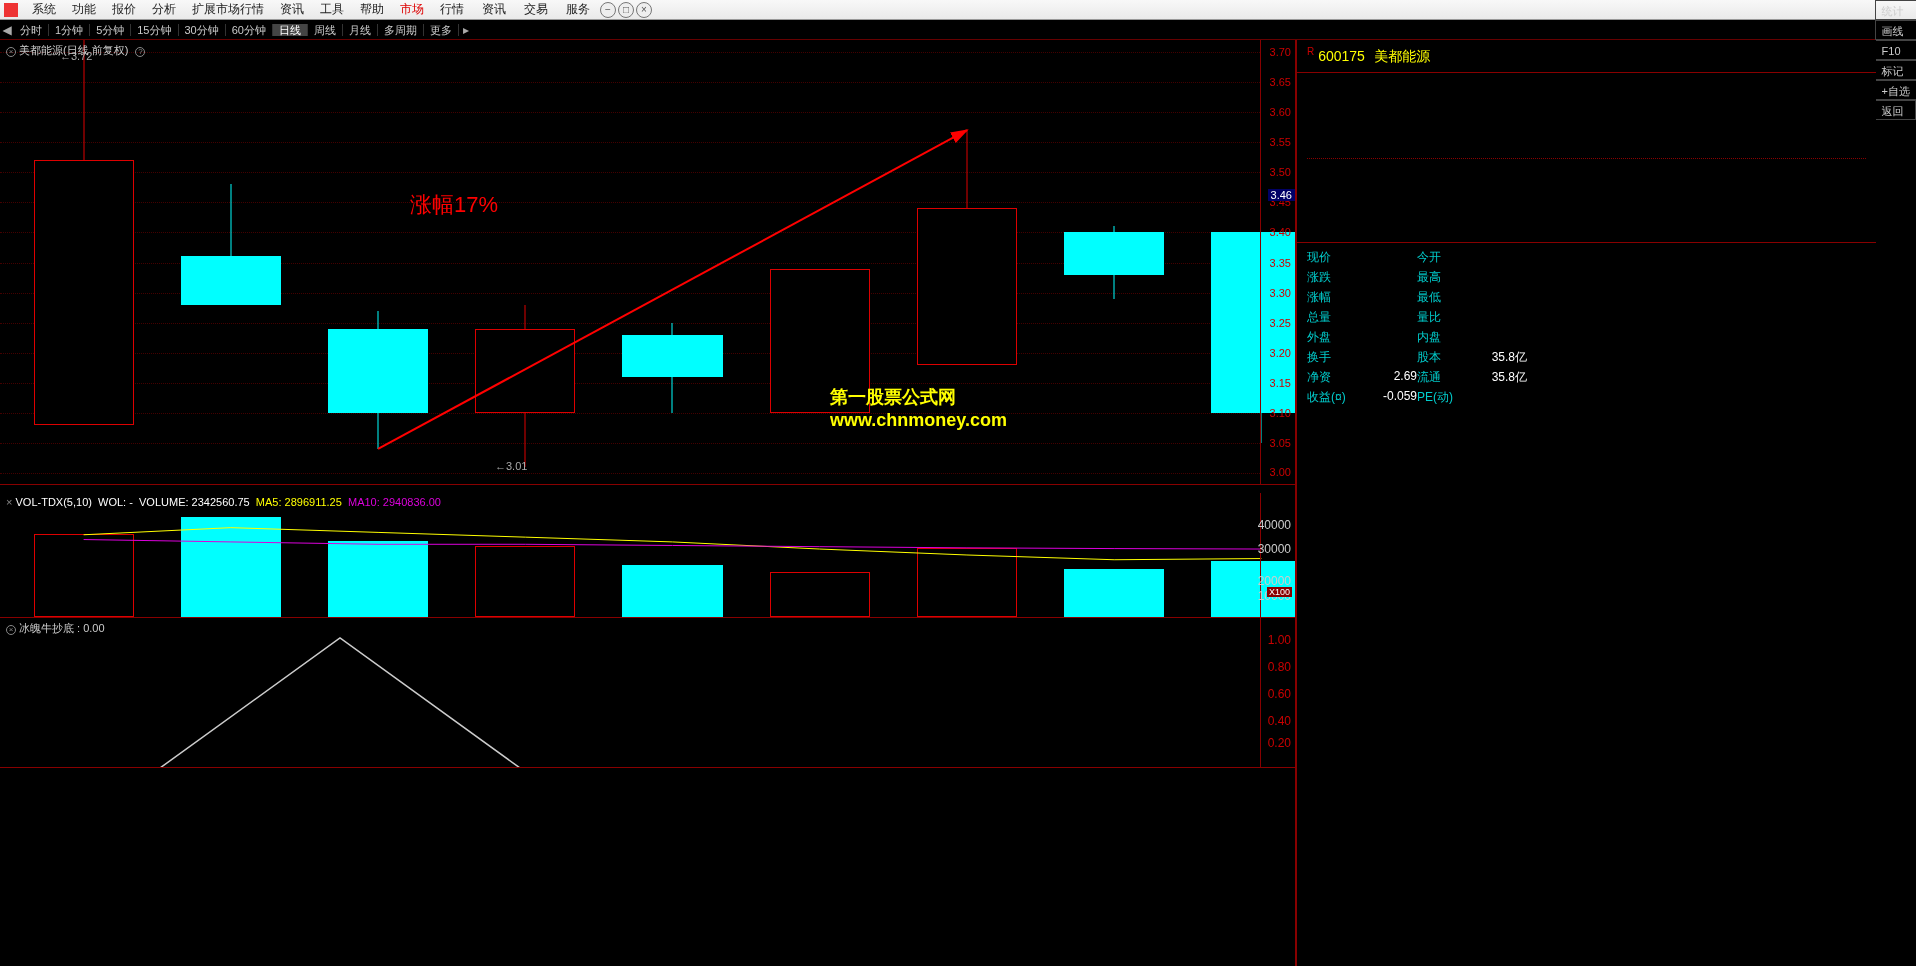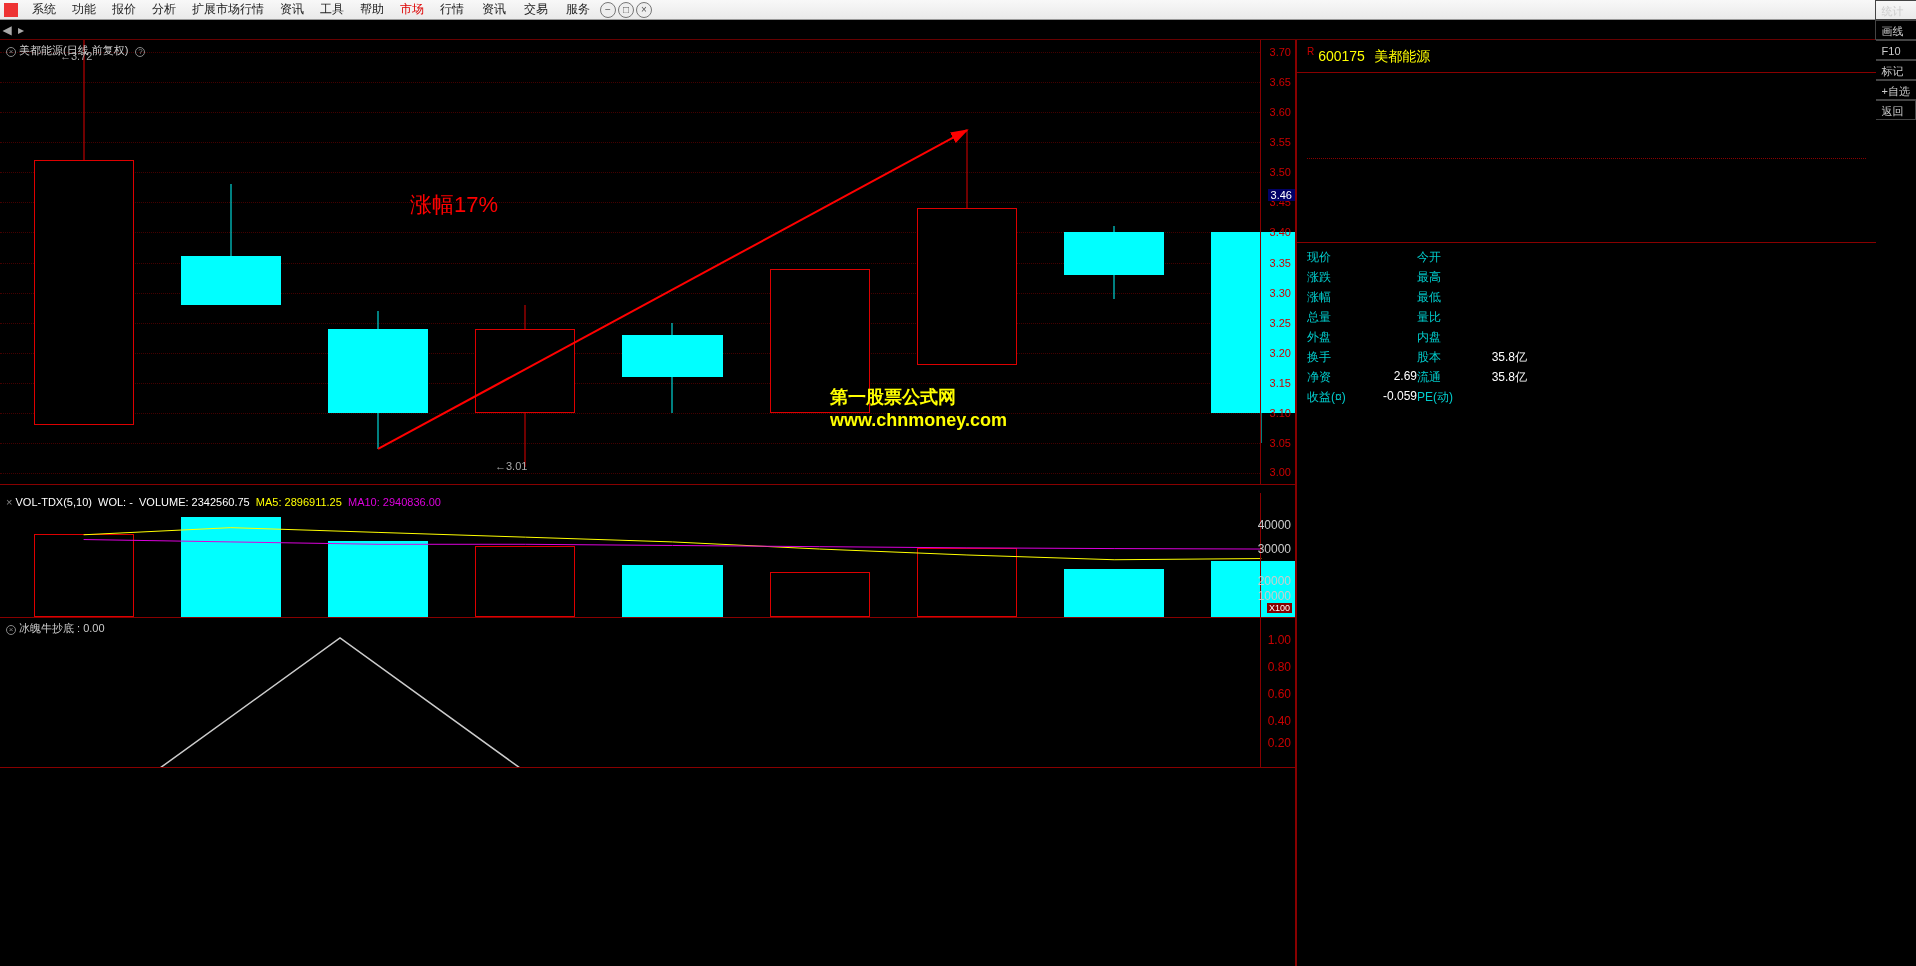--- a/index.html
+++ b/index.html
@@ -50,21 +50,21 @@
     .vol-area { height: 125px; margin-top: 8px; }
     .vol-label { position: absolute; top: 3px; left: 6px; font-size: 11px; z-index: 5; }
     .vol-label .w { color: #fff; }
     .vol-label .y { color: #ff0; }
     .vol-label .m { color: #d0d; }
     .vol-bar { position: absolute; bottom: 0; }
     .vol-bar.up { border: 1px solid #d00; }
     .vol-bar.down { background: #0ff; }
     .vol-axis { position: absolute; right: 0; top: 0; bottom: 0; width: 35px; border-left: 1px solid #800; }
     .v-tick { position: absolute; right: 4px; font-size: 12px; }
-    .x100 { position: absolute; right: 3px; bottom: 4px; background: #800; color: #fff; font-size: 9px; padding: 0 2px; }
+    .x100 { position: absolute; right: 3px; bottom: 20px; background: #800; color: #fff; font-size: 9px; padding: 0 2px; }
     
     .ind-area { height: 150px; }
     
     .stock-header { padding: 6px 10px; border-bottom: 1px solid #800; }
     .stock-code { color: #ff0; font-size: 14px; }
     .stock-code .r { color: #c00; font-size: 10px; vertical-align: super; }
     .stock-name { color: #ff0; font-size: 14px; margin-left: 6px; }
     .tick-chart { height: 170px; border-bottom: 1px solid #800; position: relative; }
     .tick-mid { position: absolute; left: 10px; right: 10px; top: 85px; border-top: 1px dotted #800; }
     
@@ -88,20 +88,21 @@
       <span class="menu-item">交易</span>
       <span class="menu-item">服务</span>
     </span>
   <span class="window-btn">−</span>
   <span class="window-btn">□</span>
   <span class="window-btn">×</span>
 </div>
 
 <div class="toolbar">
   <span class="tb-arrow">◀</span>
+  <span id="tfbtns"><span class="tb-btn">分时</span><span class="tb-btn">1分钟</span><span class="tb-btn">5分钟</span><span class="tb-btn">15分钟</span><span class="tb-btn">30分钟</span><span class="tb-btn">60分钟</span><span class="tb-btn active">日线</span><span class="tb-btn">周线</span><span class="tb-btn">月线</span><span class="tb-btn">多周期</span><span class="tb-btn">更多</span></span>
   <span class="tb-arrow">▸</span>
   <span class="tb-right" id="ctools">
       <span class="tb-btn">复权</span>
       <span class="tb-btn">叠加</span>
       <span class="tb-btn">历史</span>
       <span class="tb-btn">统计</span>
       <span class="tb-btn">画线</span>
       <span class="tb-btn">F10</span>
       <span class="tb-btn">标记</span>
       <span class="tb-btn">+自选</span>

